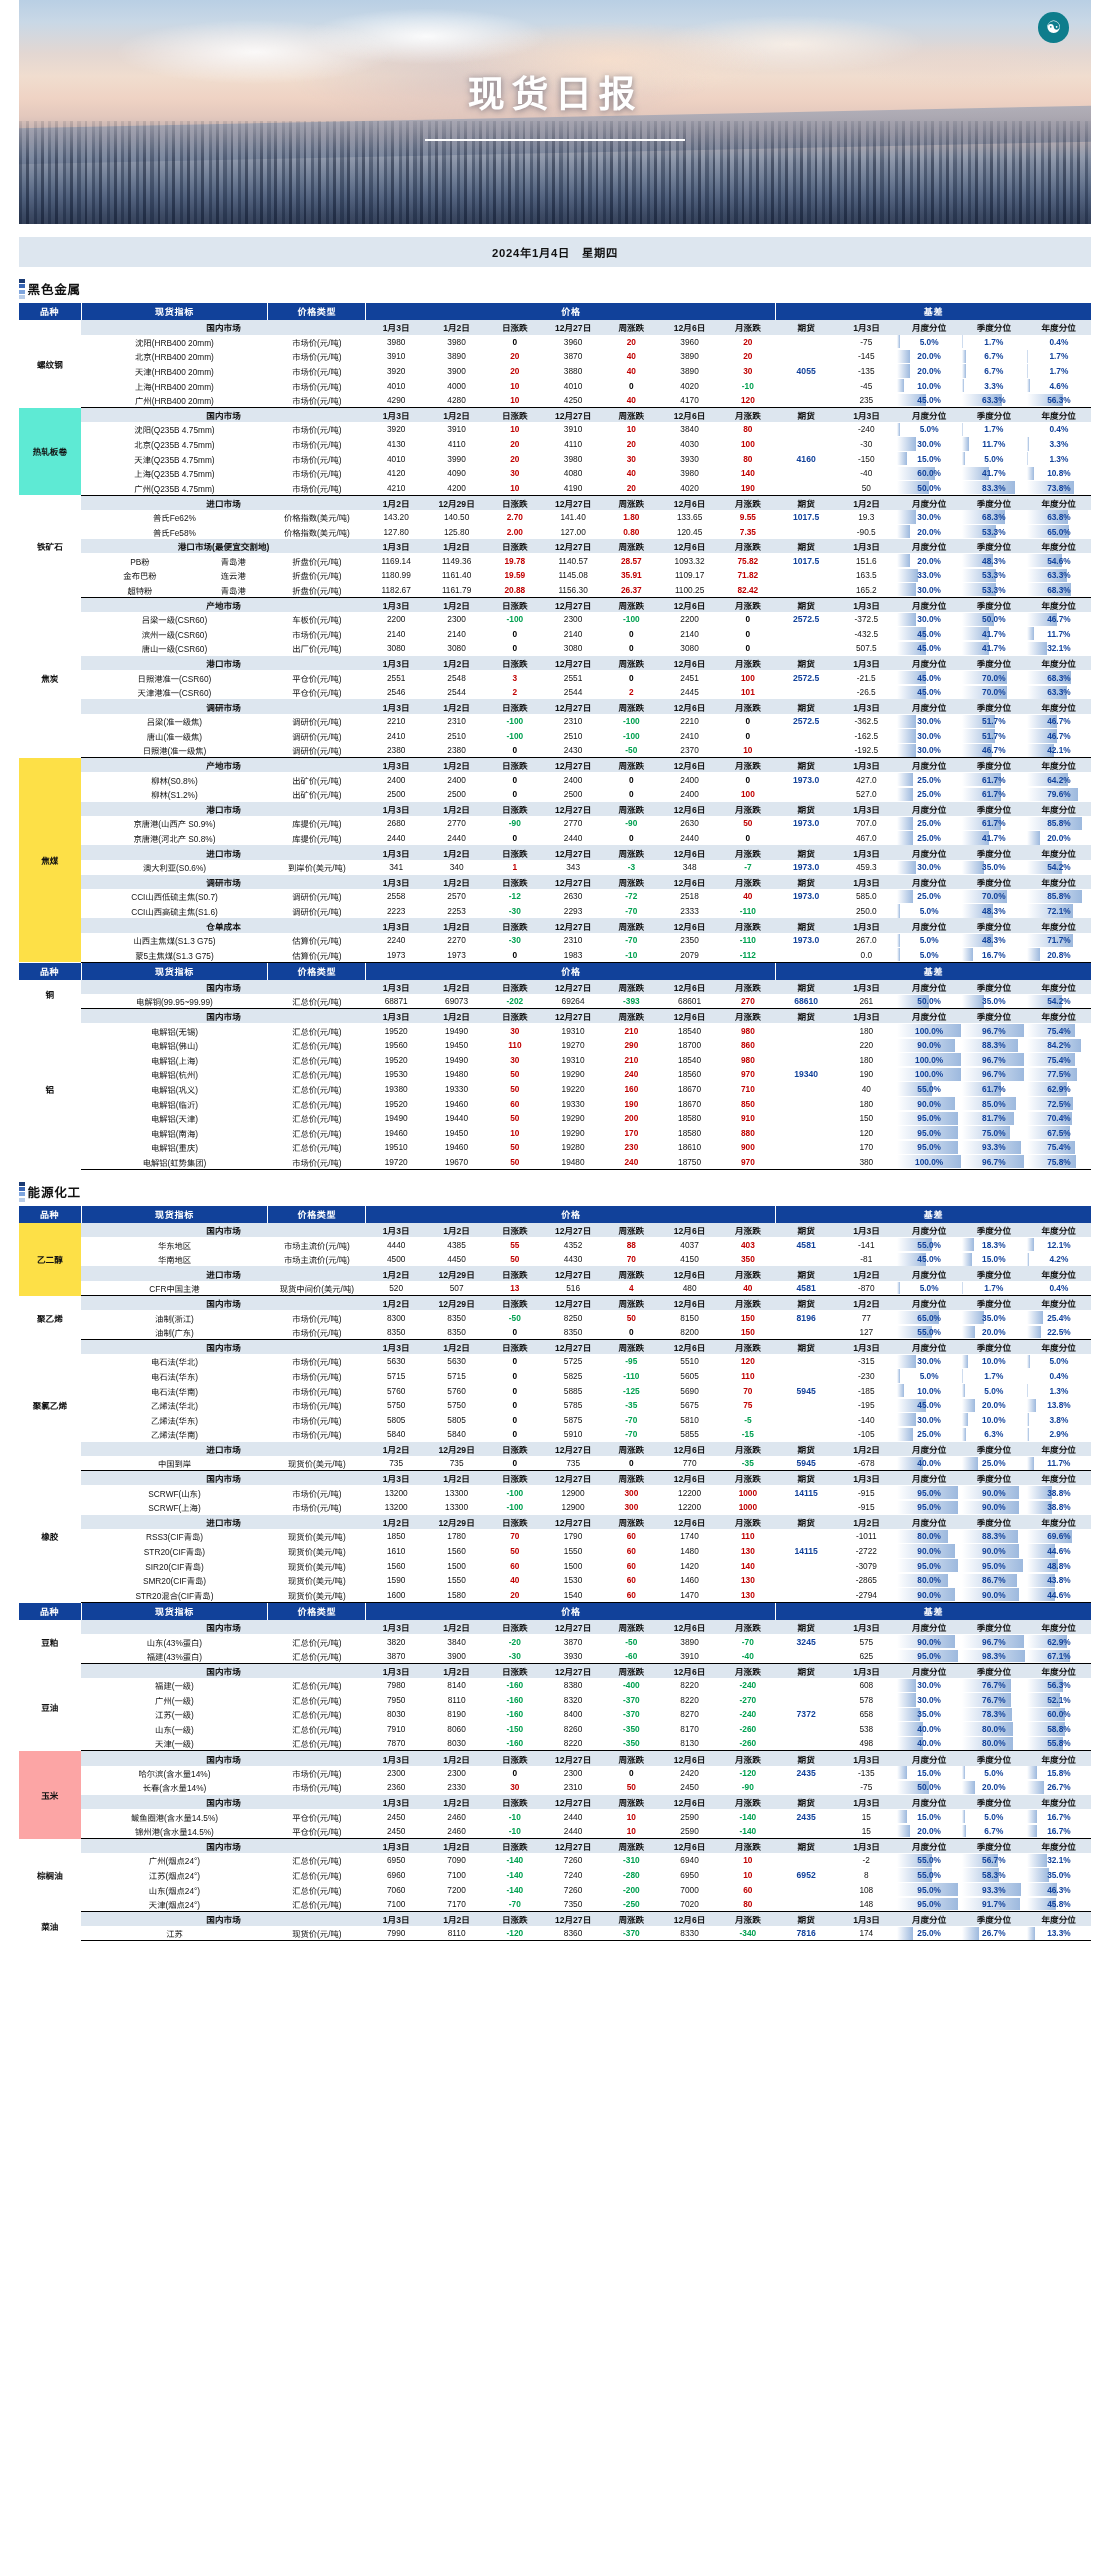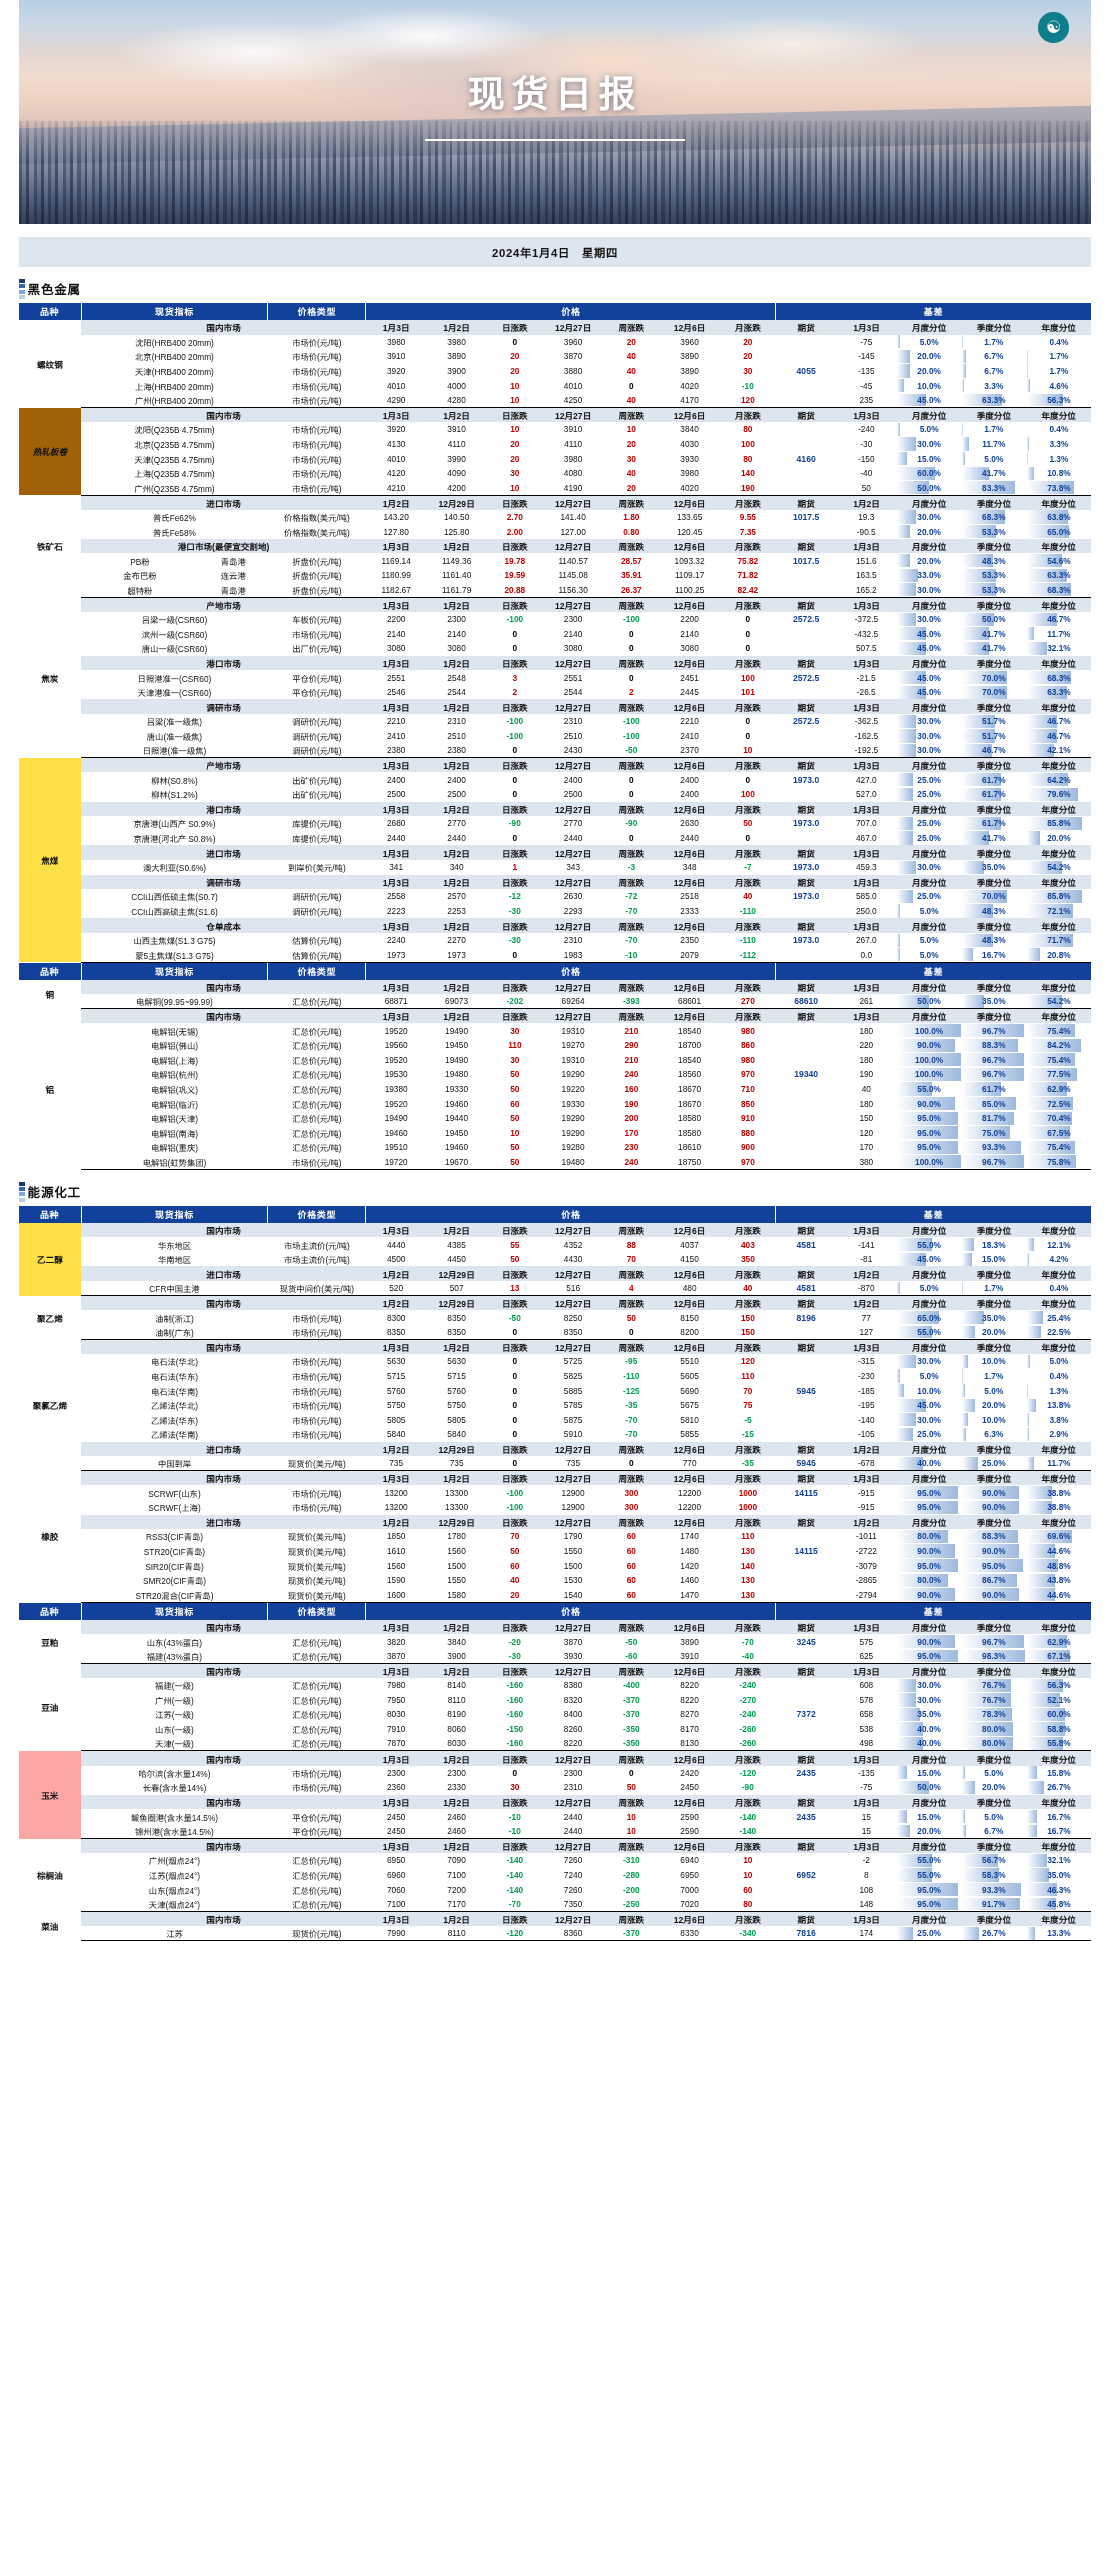--- a/index.html
+++ b/index.html
@@ -311,21 +311,21 @@
             <td class="up">40</td>
             <td>4170</td>
             <td class="up">120</td>
             <td class="fut"></td>
             <td>235</td>
             <td class="pct sep-left"><div class="bar" style="width: 45%;"></div><span class="v">45.0%</span></td>
             <td class="pct sep-left"><div class="bar" style="width: 63.3%;"></div><span class="v">63.3%</span></td>
             <td class="pct sep-left"><div class="bar" style="width: 56.3%;"></div><span class="v">56.3%</span></td>
           </tr>
           <tr class="sub">
-            <td class="variety" rowspan="6" style="background: #a16207; font-style: italic;">热轧板卷</td>
+            <td class="variety" rowspan="6" style="background: #5eead4;">热轧板卷</td>
             <td class="lbl" colspan="3">国内市场</td>
             <td>1月3日</td>
             <td>1月2日</td>
             <td>日涨跌</td>
             <td>12月27日</td>
             <td>周涨跌</td>
             <td>12月6日</td>
             <td>月涨跌</td>
             <td>期货</td>
             <td>1月3日</td>

